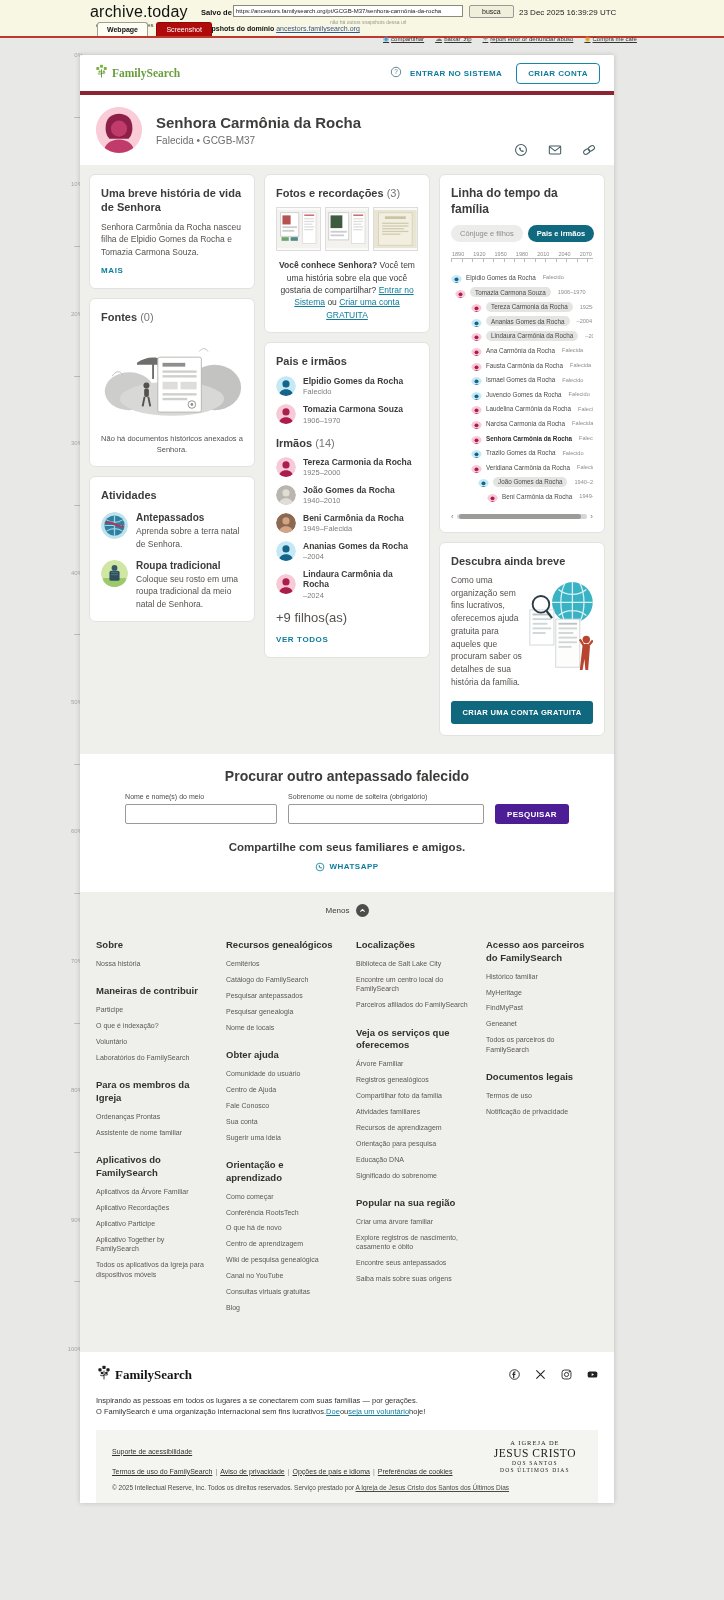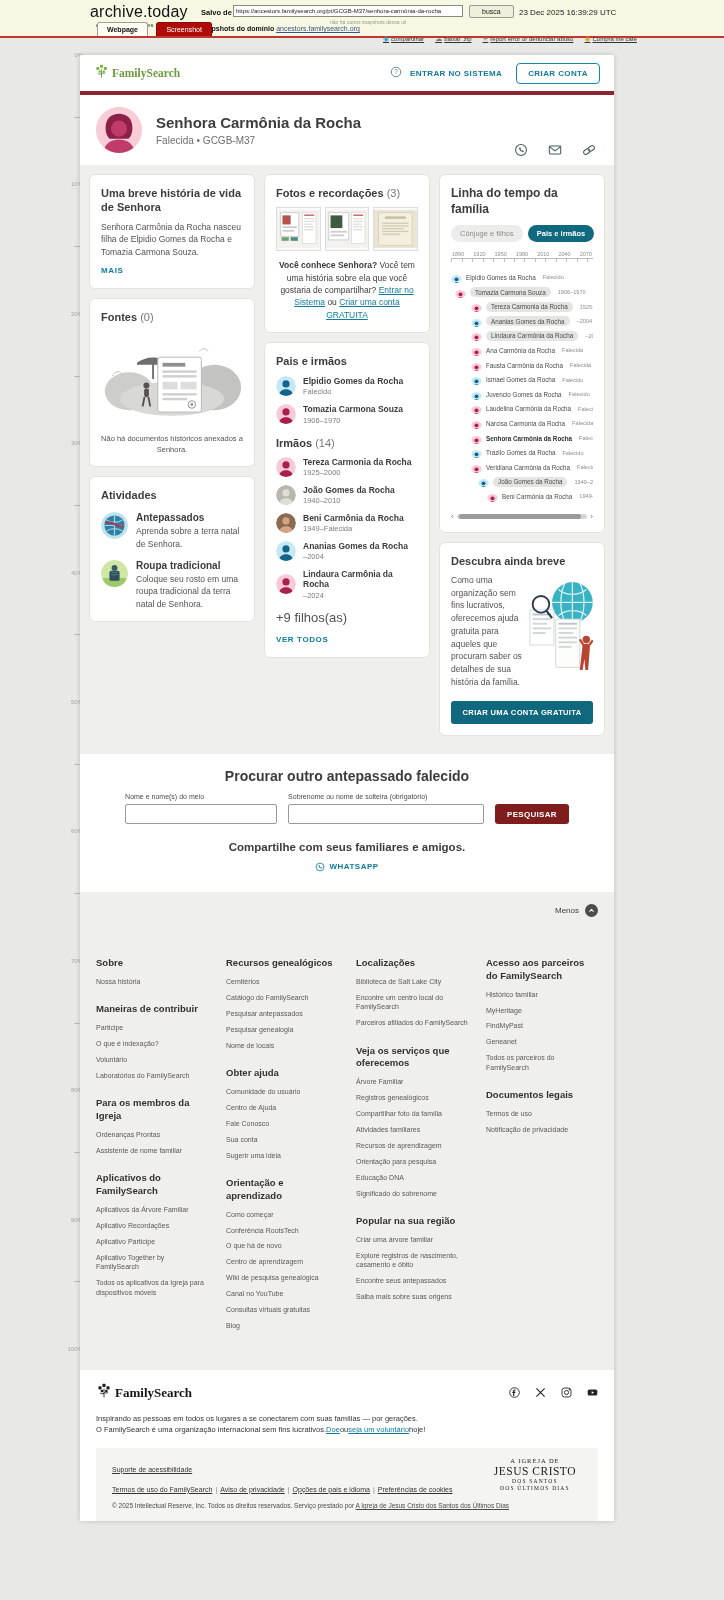--- a/index.html
+++ b/index.html
@@ -100,26 +100,26 @@
   .disc-illus{flex:1;height:118px;}
   .btn-teal{display:block;width:100%;background:#10687e;color:#fff;font-size:7.6px;font-weight:bold;text-align:center;border:none;border-radius:3px;padding:7px 0;letter-spacing:.3px;margin-top:9px;cursor:pointer;}
 
   .search-sec{background:#fff;padding:14px 16px 16px;text-align:center;}
   .search-title{font-size:14px;font-weight:bold;color:#3c3c3b;}
   .search-form{display:flex;justify-content:center;align-items:flex-end;gap:11px;margin-top:9px;}
   .sfield{text-align:left;}
   .sfield label{display:block;font-size:7px;color:#4a4a48;margin-bottom:3px;}
   .sfield input{height:20px;border:1px solid #9a9a98;border-radius:2px;background:#fff;box-sizing:border-box;font-size:9px;padding:0 4px;font-family:"Liberation Sans",sans-serif;}
   .sin1{width:152px;} .sin2{width:196px;}
-  .btn-search{background:#7f1d1d;color:#fff;font-size:8px;font-weight:bold;border:none;border-radius:3px;padding:6px 12px;letter-spacing:.3px;height:20px;cursor:pointer;}
+  .btn-search{background:#4c1d95;color:#fff;font-size:8px;font-weight:bold;border:none;border-radius:3px;padding:6px 12px;letter-spacing:.3px;height:20px;cursor:pointer;}
   .share-title{font-size:11.5px;font-weight:bold;color:#3c3c3b;margin-top:17px;}
   .wa-link{display:inline-flex;align-items:center;gap:4px;font-size:8px;font-weight:bold;color:#0e7d9d;letter-spacing:.5px;margin-top:9px;cursor:pointer;}
 
   .floot{padding:8px 16px 22px;}
-  .less-row{display:flex;justify-content:flex-end;align-items:center;gap:6px;margin:4px 0 40px;}
+  .less-row{display:flex;justify-content:center;align-items:center;gap:6px;margin:4px 0 22px;}
   .less-label{font-size:8px;color:#3c3c3b;}
   .less-btn{width:13px;height:13px;border-radius:50%;background:#4d4d4b;display:flex;align-items:center;justify-content:center;cursor:pointer;}
   .fcols{display:flex;gap:18px;}
   .fcol{flex:1;min-width:0;}
   .fsec{margin-bottom:17px;}
   .fsec-title{font-size:9.5px;font-weight:bold;color:#33322f;line-height:1.35;margin-bottom:7px;}
   .flink{display:block;font-size:7px;color:#5b5854;margin-bottom:6.5px;line-height:1.35;cursor:pointer;text-decoration:none;}
 
   .bfoot{background:#fff;padding:13px 16px 0;}
   .bf-row{display:flex;align-items:center;}
@@ -331,21 +331,21 @@
               <div class="act-row">
                 <span class="act-ic"><svg width="27" height="27" viewBox="0 0 24 24">
                     <circle cx="12" cy="12" r="12" fill="#cfe6a4"></circle>
                     <rect x="2" y="16" width="20" height="8" fill="#9cc96a"></rect>
                     <circle cx="12" cy="7" r="2.6" fill="#355a66"></circle>
                     <rect x="7.5" y="9.5" width="9" height="9" rx="1.5" fill="#2e4f5c"></rect>
                     <path d="M9 11h6M9 13h6" stroke="#46707e" stroke-width="1"></path>
                   </svg></span>
                 <div>
                   <div class="act-title">Roupa tradicional</div>
-                  <div class="act-desc">Coloque seu rosto em uma roupa tradicional da terra natal de Senhora.</div>
+                  <div class="act-desc">Coloque seu rosto em uma roupa tradicional da meio natal de Senhora.</div>
                 </div>
               </div>
             </div>
       </div>
     </div>
 
     <div class="col">
       <div class="card">
         <div class="ctitle">
           <span>Fotos e recordações</span> <span class="ccount">(3)</span>

